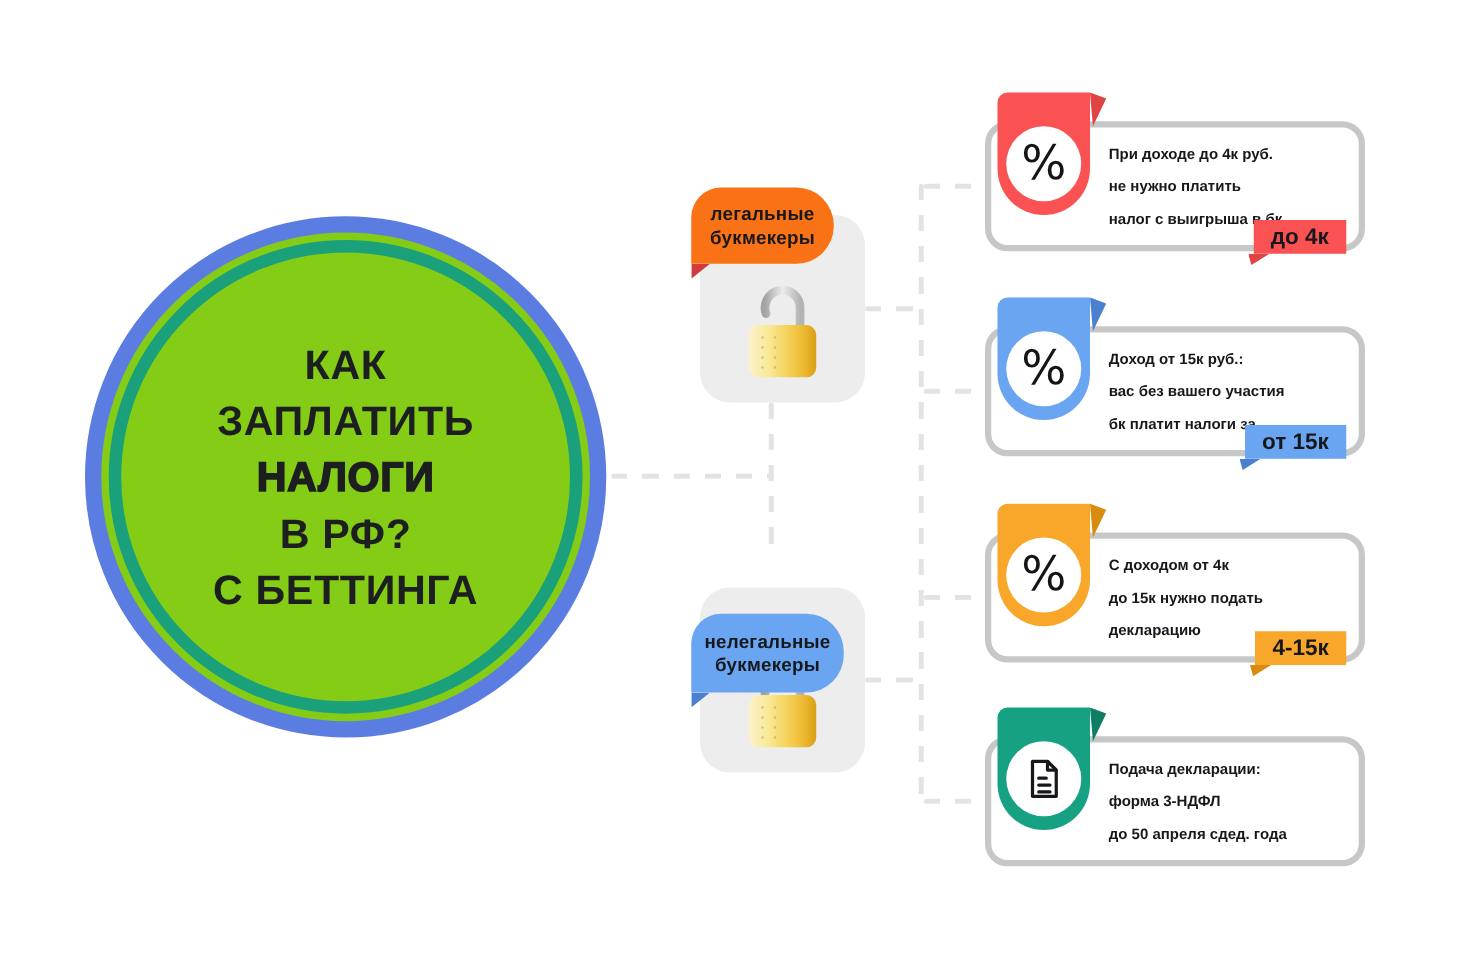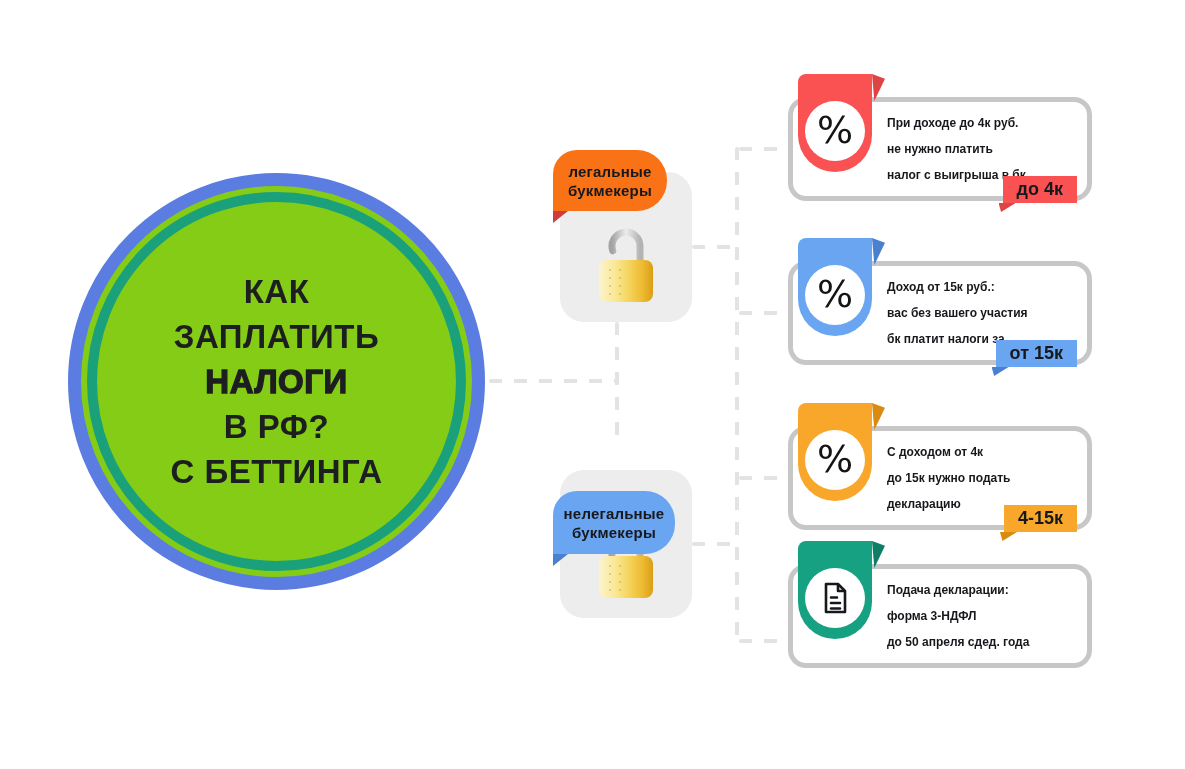--- a/index.html
+++ b/index.html
@@ -42,21 +42,21 @@
   #bubble2{left:553px;top:446px;width:122px;height:63px;background:#6aa5f2;margin-top:45px;}
   .bubble .tail{position:absolute;left:0;top:100%;width:15px;height:12px;
     clip-path:polygon(0 0,100% 0,0 100%);}
   #bubble1 .tail{background:#d03c3c;}
   #bubble2 .tail{background:#4a80cf;}
   
   .card{
     position:absolute;left:788px;width:304px;height:104px;box-sizing:border-box;
     background:#fff;border:5px solid #c7c7c7;border-radius:18px;
   }
-  #card1{top:97px;}  #card2{top:261px;}  #card3{top:426px;}  #card4{top:564px;}
+  #card1{top:97px;}  #card2{top:261px;}  #card3{top:426px;}  #card4{top:589px;}
   .icon-pin{position:absolute;left:5px;top:-28px;width:74px;height:98px;
     border-radius:8px 0 37px 37px;z-index:2;}
   .icon-pin .fold{position:absolute;left:74px;top:0;width:13px;height:27px;
     clip-path:polygon(0 0,100% 18%,18% 100%);}
   .icon-pin .disc{position:absolute;left:7px;top:27px;width:60px;height:60px;background:#fff;
     border-radius:50%;display:flex;align-items:center;justify-content:center;}
   .pct{font-family:"DejaVu Sans",sans-serif;font-size:38px;font-weight:400;color:#141414;transform:translateY(-1px);}
   .card-text{position:absolute;left:94px;top:50%;transform:translateY(-50%);
     font-size:12px;line-height:26px;font-weight:700;color:#17181c;white-space:nowrap;}
   .card-text span{display:block;}

